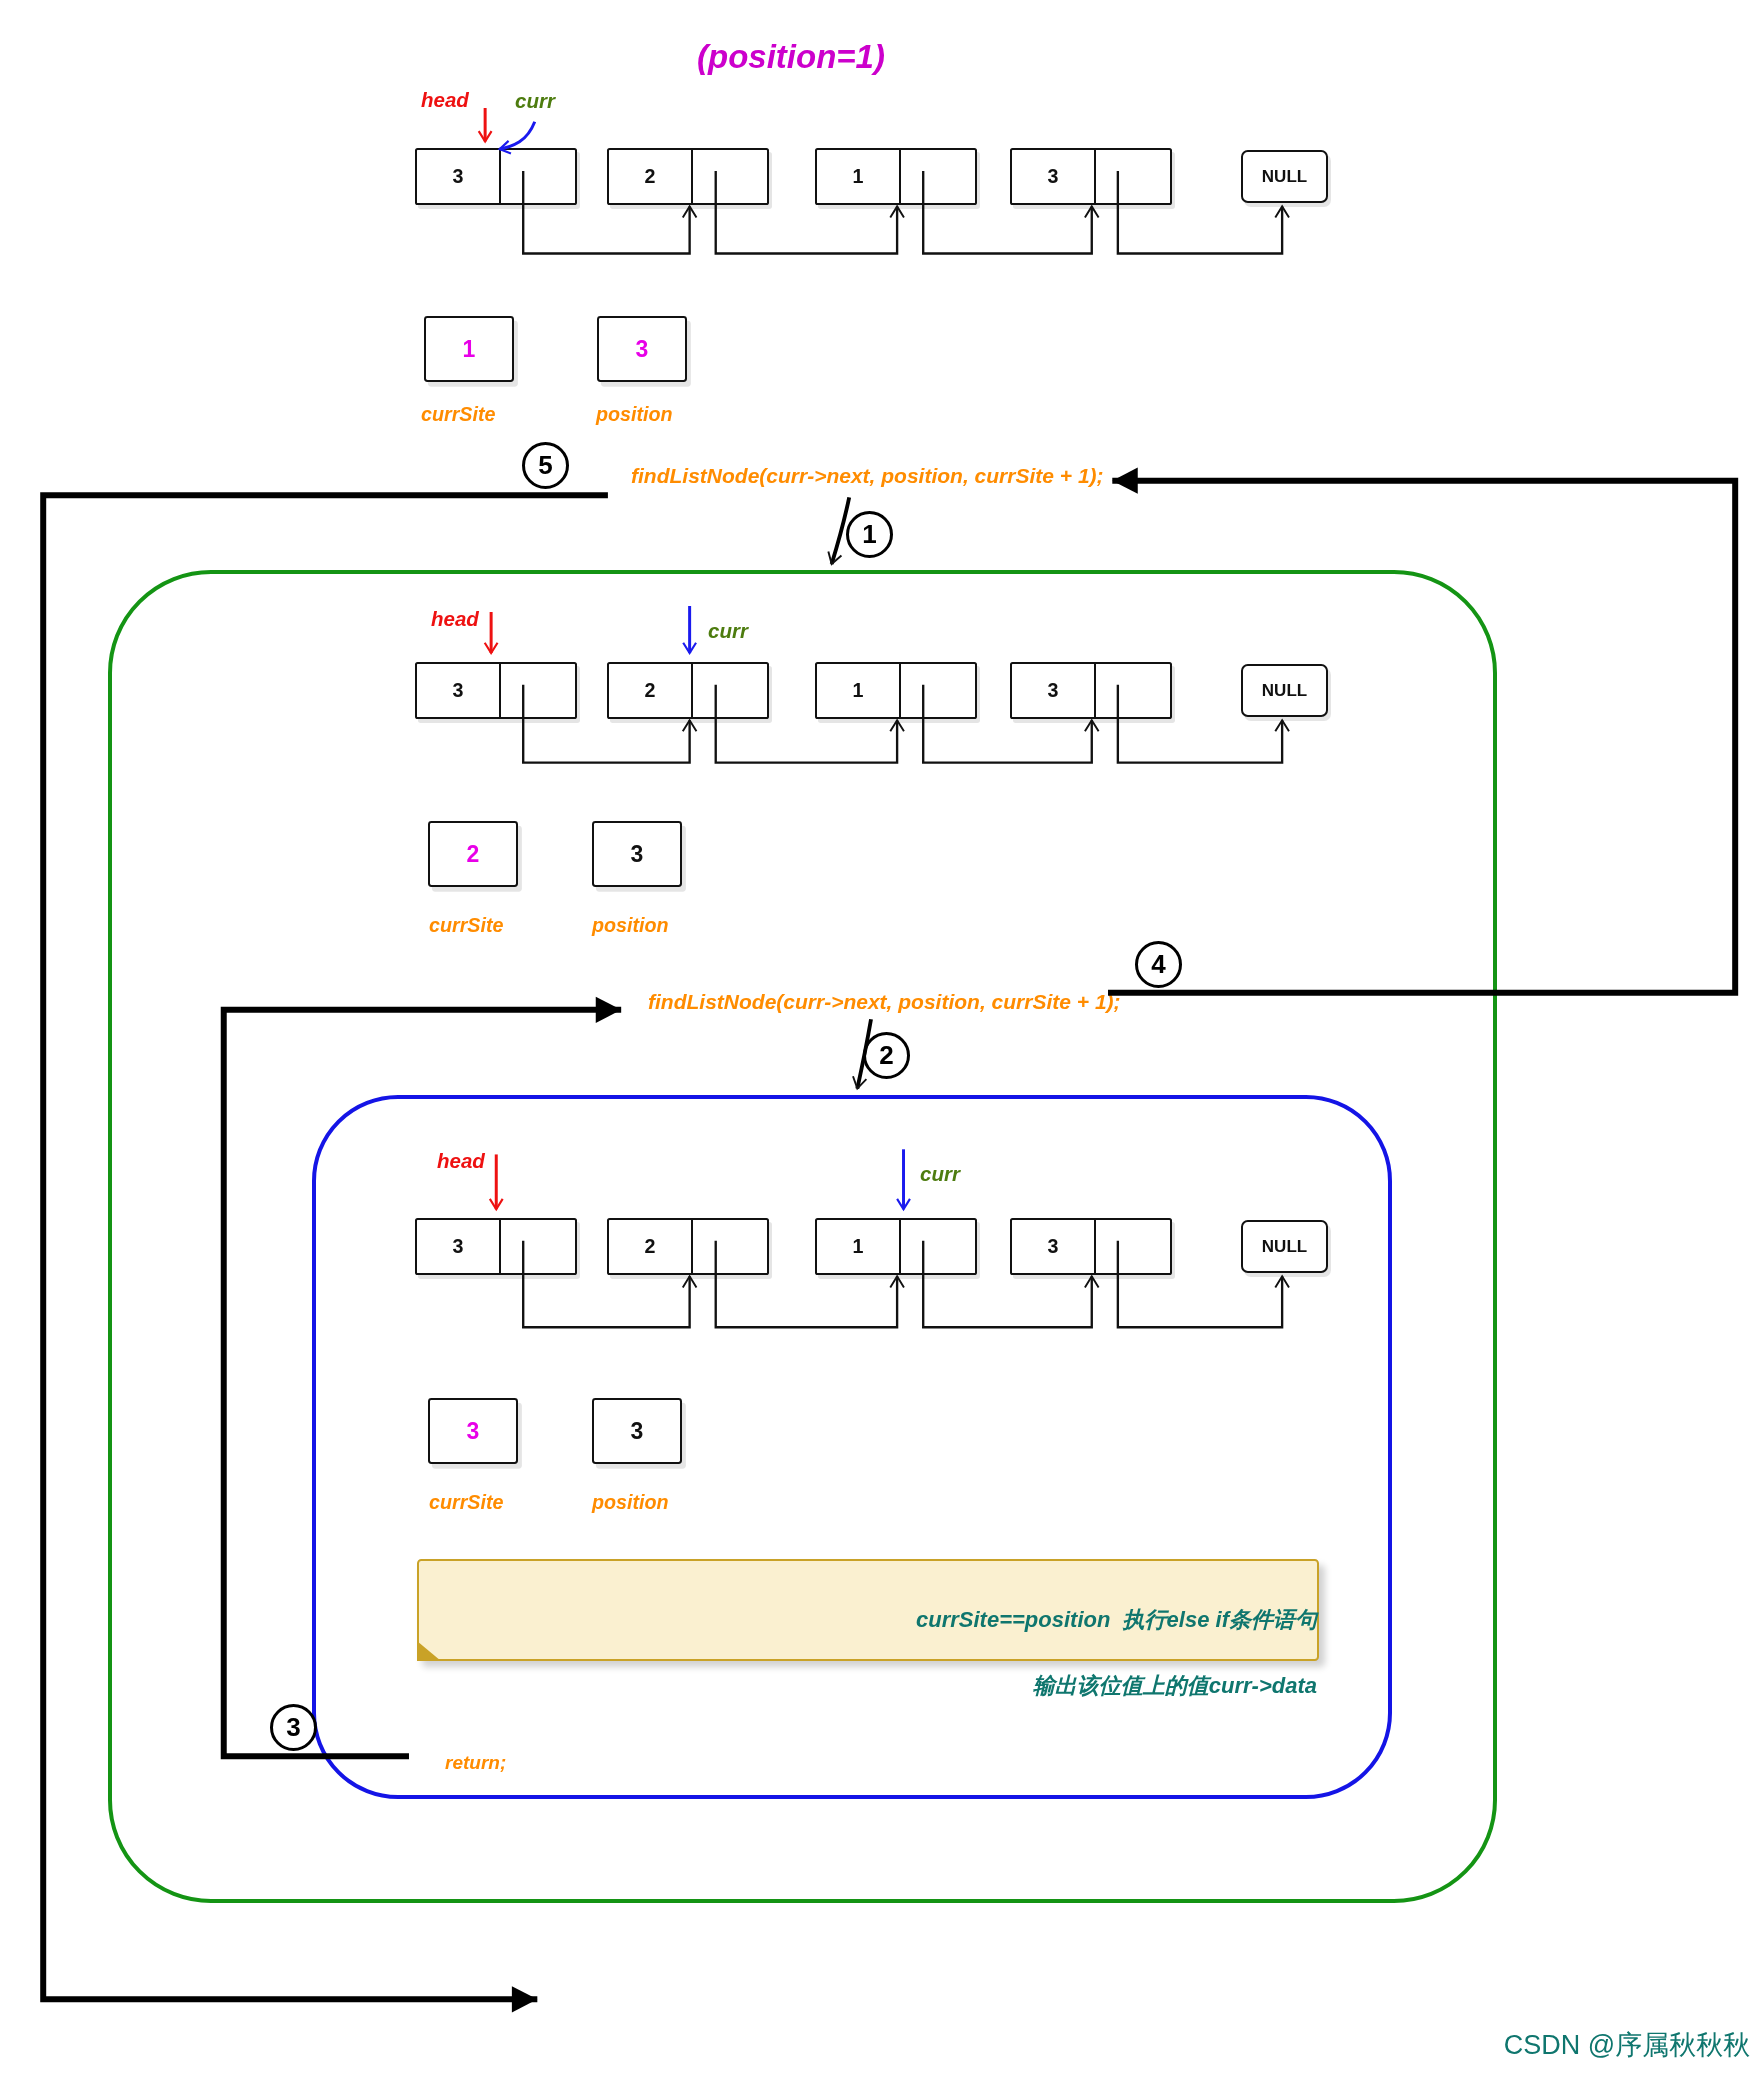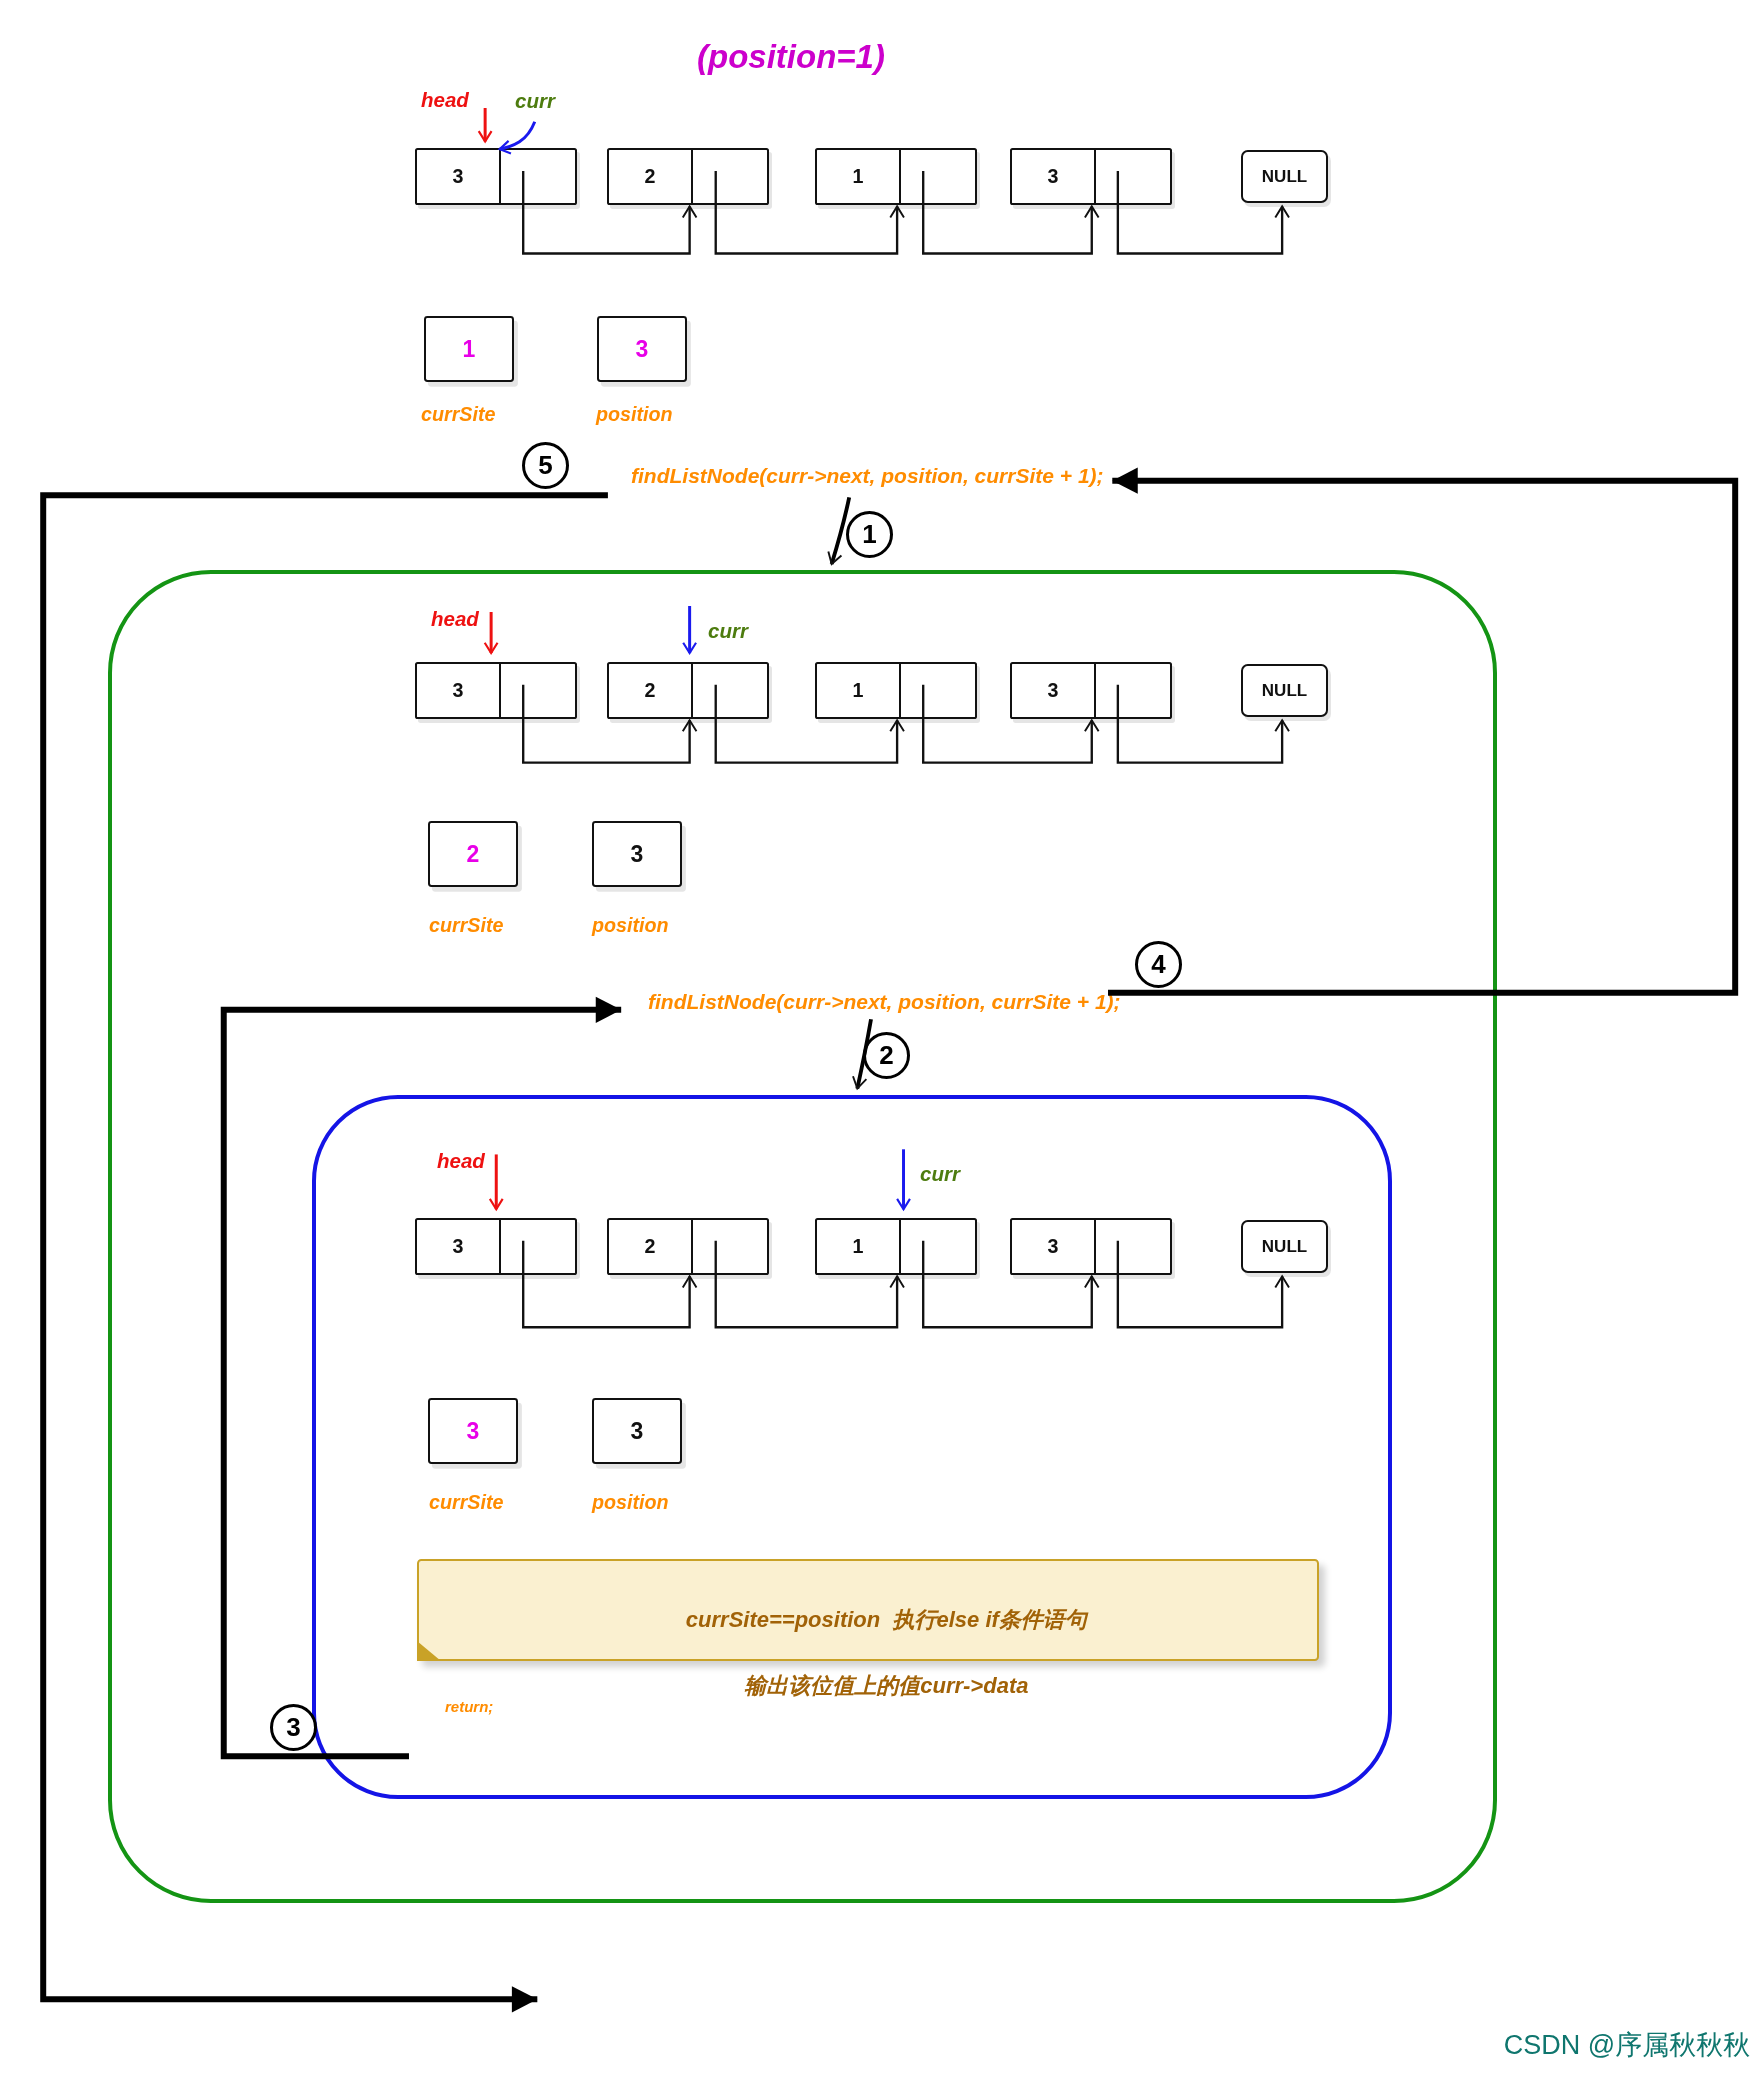--- a/index.html
+++ b/index.html
@@ -25,22 +25,22 @@
   .step{width:47px;height:47px;box-sizing:border-box;border:3px solid #000;border-radius:50%;
         display:flex;align-items:center;justify-content:center;background:#fff;
         font:bold 26px "Liberation Sans",sans-serif;color:#000;}
   .bigbox{position:absolute;background:transparent;}
   .greenbox{border:4.7px solid #149414;border-radius:103px;}
   .bluebox{border:4.7px solid #1414E6;border-radius:86px;}
   .note{position:absolute;background:#FAF0D0;border:2.1px solid #C9A227;border-radius:4.3px;
         box-shadow:5.1px 6px 7.7px rgba(0,0,0,.18);}
   .note::after{content:"";position:absolute;left:-2.1px;bottom:-2.1px;width:0;height:0;
         border-bottom:20.5px solid #C9A227;border-right:24px solid transparent;}
-  .notetext{width:100%;text-align:center;font:italic bold 22px/1.5 "Liberation Sans",sans-serif;
-        color:#a16207;white-space:pre-wrap;}
+  .notetext{width:100%;text-align:right;font:italic bold 22px/1.5 "Liberation Sans",sans-serif;
+        color:#0f766e;white-space:pre-wrap;}
   .endtext{font:italic bold 27px "Liberation Sans",sans-serif;color:#EE00EE;}
   .wm{font:27px "Liberation Sans",sans-serif;color:#0f766e;white-space:nowrap;}
   svg.overlay{position:absolute;left:0;top:0;pointer-events:none;}
   path.flow{fill:none;stroke:#000;stroke-width:14;}
   path.thin{fill:none;stroke:#000;stroke-width:9;}
   path.link{fill:none;stroke:#111;stroke-width:5.5;}
   path.ptr-red{fill:none;stroke:#EE1111;stroke-width:7;}
   path.ptr-blue{fill:none;stroke:#1A1AEE;stroke-width:7;}
 </style>
 </head>
@@ -93,21 +93,21 @@
   <div class="note" style="left:417px;top:1559px;width:898px;height:98px;">
     <div class="notetext" style="margin-top:9.4px;">
       <span>currSite==position  执行else if条件语句</span><br>
       <span>输出该位值上的值curr-&gt;data</span>
     </div>
   </div>
 
   <div class="abs step" style="left:270px;top:1704px;">
       <span>3</span>
     </div>
-  <div class="abs call" style="left:445px;top:1698px;font-size:15px;">return;</div>
+  <div class="abs call" style="left:445px;top:1752px;font-size:19px;">return;</div>
 
 
   <div class="abs wm" style="right:6.8px;top:2027px;">CSDN @序属秋秋秋</div>
 
   <div id="nodes-layer" class="abs" style="left:0;top:0;">
       <div class="lnode" style="left: 415px; top: 148px;">
         <span class="nval">3</span>
         <span class="ndiv"></span>
       </div>
       <div class="lnode" style="left: 607px; top: 148px;">

